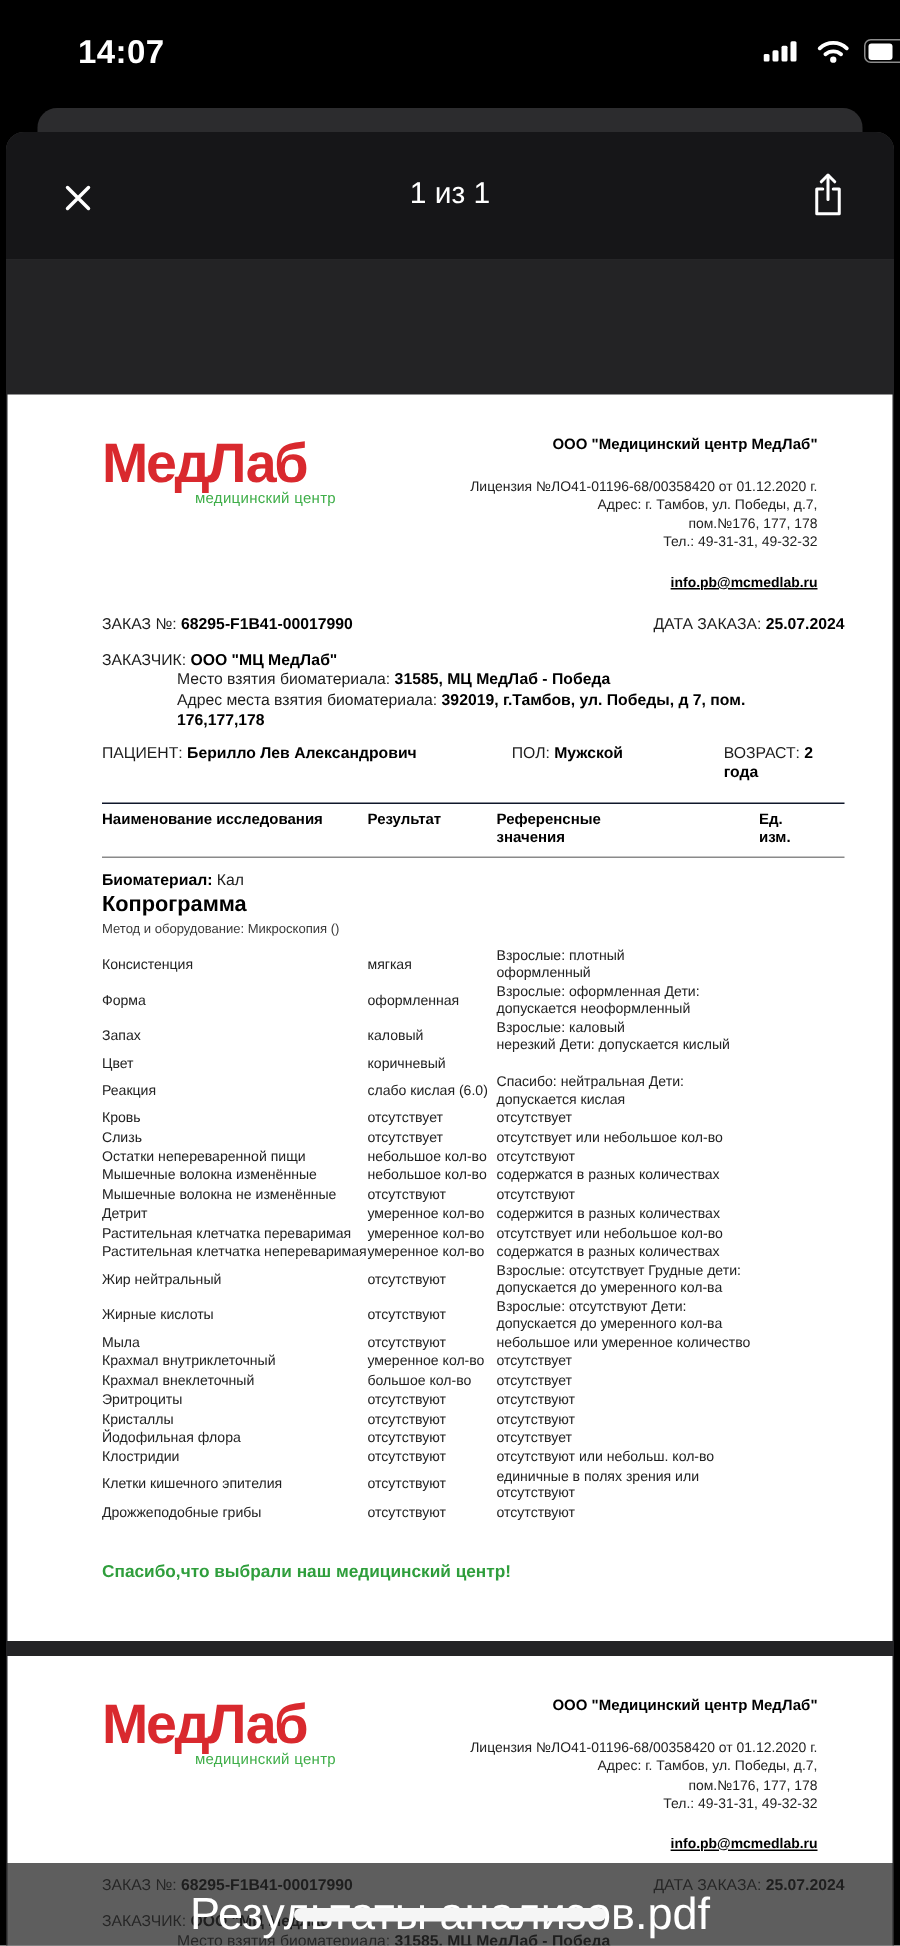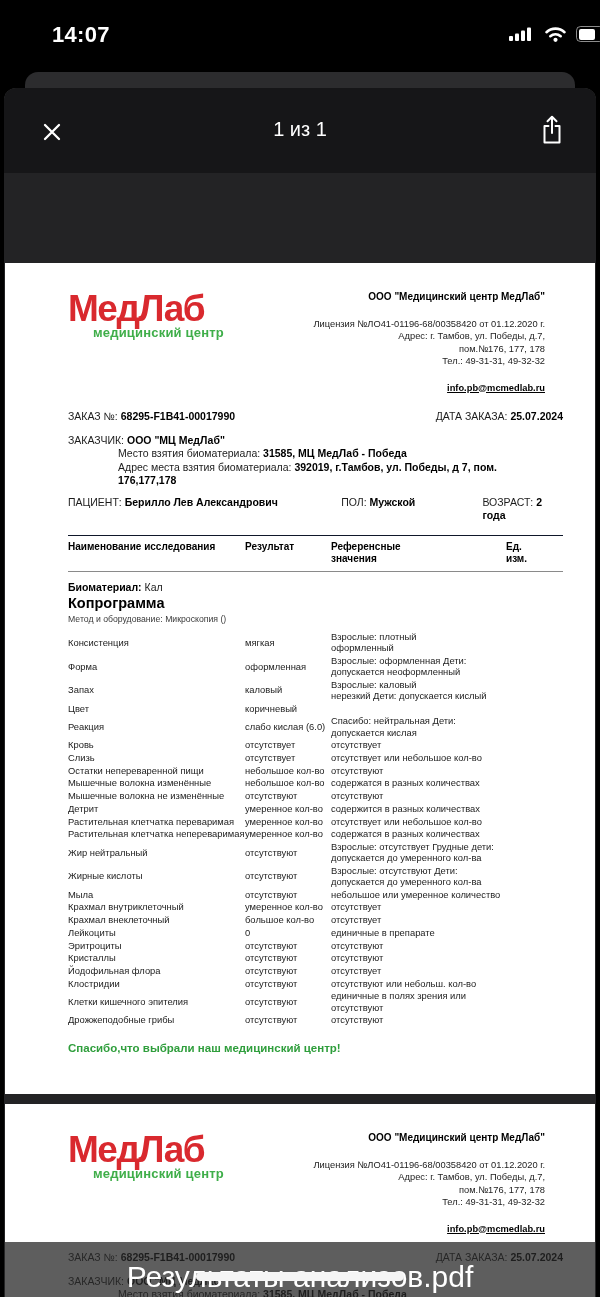--- a/index.html
+++ b/index.html
@@ -26,21 +26,21 @@
   
   .page{position:absolute;left:1px;width:590px;background:#fff;color:#1c1c1c;overflow:hidden;}
   .page1{top:90px;height:831px;}
   .page2{top:931px;height:278px;}
   .page-inner{padding:28px 32px 0 63px;font-size:10.5px;line-height:13.5px;}
   b{color:#000;}
   
   .doc-head{display:flex;justify-content:space-between;}
   .logo{margin-top:0;width:160px;}
   .logo-main{color:#d9292e;font-size:37px;font-weight:700;letter-spacing:-1.5px;line-height:36px;}
-  .logo-sub{color:#3fae49;font-size:13px;font-weight:700;text-align:right;padding-right:4px;margin-top:-1px;letter-spacing:.2px;}
+  .logo-sub{color:#3fae49;font-size:10px;font-weight:400;text-align:right;padding-right:4px;margin-top:-1px;letter-spacing:.2px;}
   .company{text-align:right;font-size:9.3px;line-height:12.5px;color:#222;padding-right:18px;}
   .company .c-name{font-weight:700;font-size:10px;margin-bottom:14px;color:#000;}
   .company .c-mail{font-weight:700;margin-top:14px;color:#000;text-decoration:underline;}
   
   .order-row{display:flex;justify-content:space-between;margin-top:16px;}
   .customer{margin-top:10px;padding-left:50px;}
   .customer .first{margin-left:-50px;}
   .pat-row{display:flex;margin-top:8px;}
   .pat-seg1{width:290px;}
   .pat-seg2{width:150px;}
@@ -267,26 +267,20 @@
               <div class="c2">отсутствует</div>
               <div class="c3"></div>
             </div>
             <div class="trow">
               <div class="c0">Крахмал внеклеточный</div>
               <div class="c1">большое кол-во</div>
               <div class="c2">отсутствует</div>
               <div class="c3"></div>
             </div>
             <div class="trow">
-              <div class="c0">Лейкоциты</div>
-              <div class="c1">0</div>
-              <div class="c2">единичные в препарате</div>
-              <div class="c3"></div>
-            </div>
-            <div class="trow">
               <div class="c0">Эритроциты</div>
               <div class="c1">отсутствуют</div>
               <div class="c2">отсутствуют</div>
               <div class="c3"></div>
             </div>
             <div class="trow">
               <div class="c0">Кристаллы</div>
               <div class="c1">отсутствуют</div>
               <div class="c2">отсутствуют</div>
               <div class="c3"></div>

